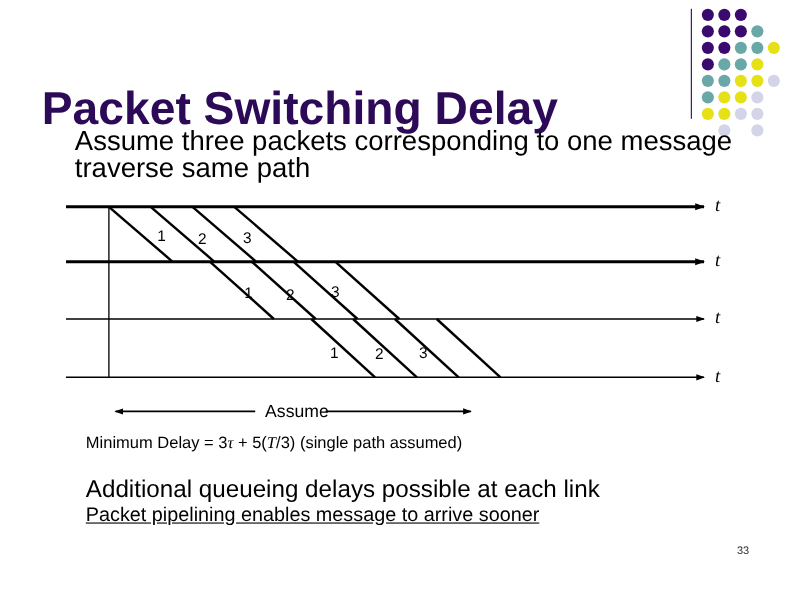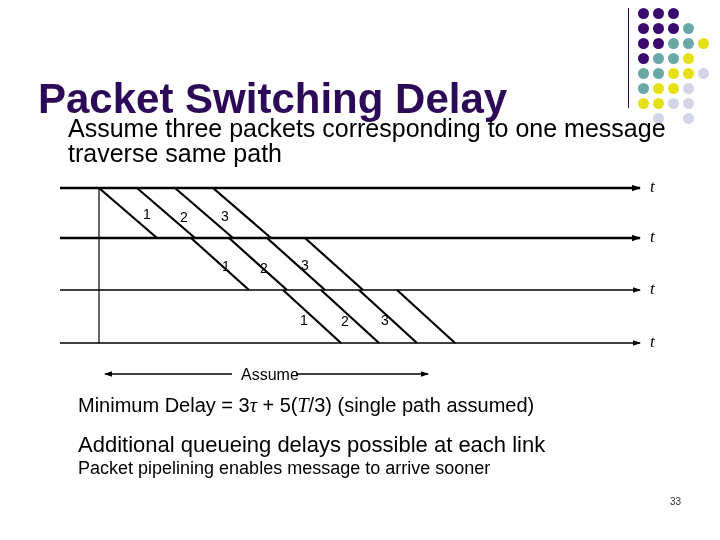--- a/index.html
+++ b/index.html
@@ -96,21 +96,21 @@
     top: 366px;
     font-size: 16px;
     color: #000000;
   }
 
   
   #formula-line {
     position: absolute;
     left: 78px;
     top: 394px;
-    font-size: 20px;
+    font-size: 15px;
     color: #000000;
     white-space: nowrap;
   }
   #formula-line .it {
     font-style: italic;
     font-family: "Liberation Serif", serif;
   }
   #note-line-1 {
     position: absolute;
     left: 78px;
@@ -119,20 +119,21 @@
     color: #000000;
     white-space: nowrap;
   }
   #note-line-2 {
     position: absolute;
     left: 78px;
     top: 458px;
     font-size: 18px;
     color: #000000;
     white-space: nowrap;
+    text-decoration: underline;
   }
 
   
   #page-number {
     position: absolute;
     left: 670px;
     top: 496px;
     font-size: 10px;
     color: #333333;
   }

